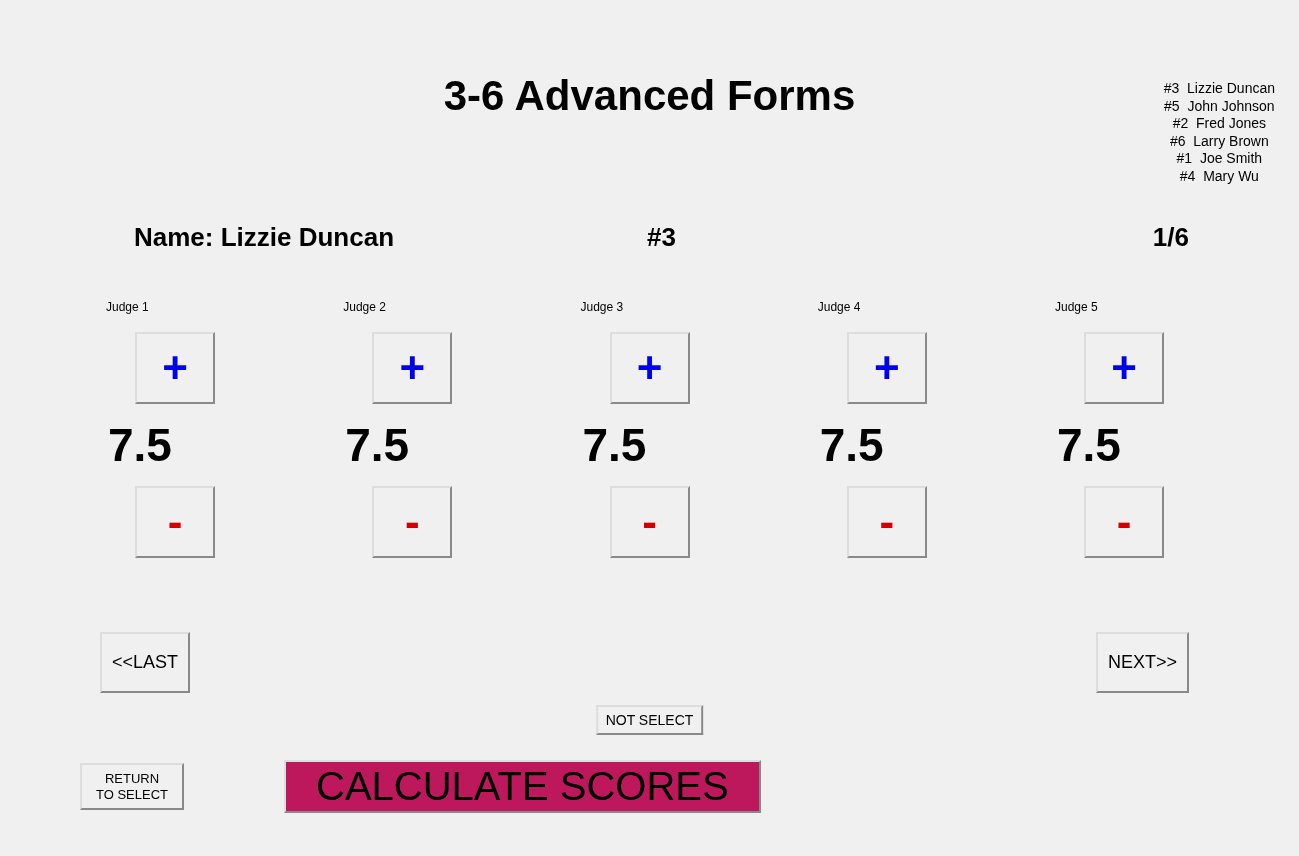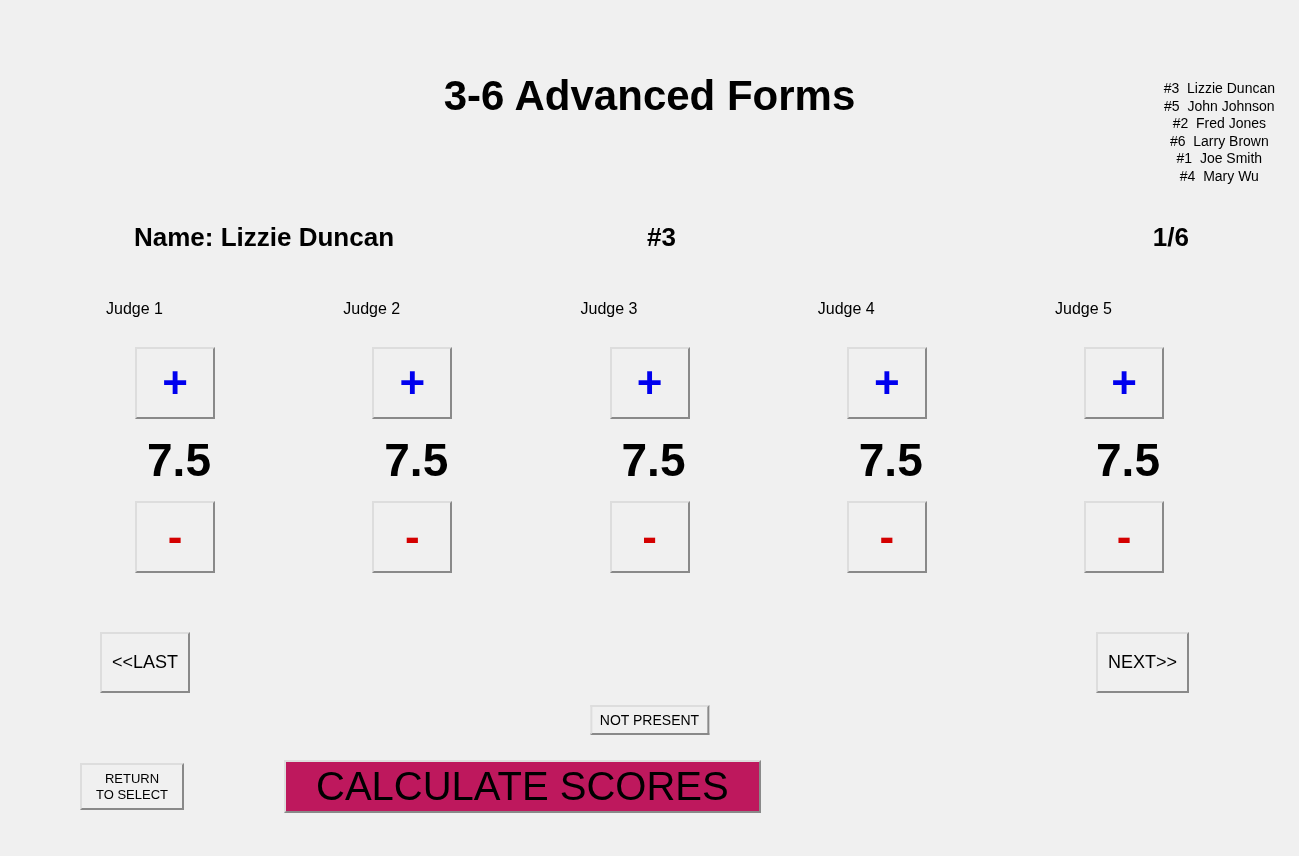--- a/index.html
+++ b/index.html
@@ -48,22 +48,22 @@
     left: 100px;
     right: 100px;
     display: flex;
     justify-content: space-between;
   }
   .judge-col {
     width: 150px;
     text-align: center;
   }
   .judge-label {
-    font-size: 16px;
-    margin-bottom: 29px;
+    font-size: 12px;
+    margin-bottom: 18px;
     text-align: left;
     padding-left: 6px;
   }
   .square-btn {
     width: 80px;
     height: 72px;
     font-size: 44px;
     font-weight: bold;
     background: #f0f0f0;
     border: 2px outset #ddd;
@@ -73,21 +73,21 @@
     align-items: center;
     justify-content: center;
     padding: 0;
   }
   .plus { color: #0000ee; }
   .minus { color: #d40000; font-size: 44px; }
   .score {
     font-size: 46px;
     font-weight: bold;
     margin: 14px 0;
-    text-align: center;
+    text-align: left;
     padding-left: 8px;
   }
   .nav-last {
     position: absolute;
     top: 632px;
     left: 100px;
   }
   .nav-next {
     position: absolute;
     top: 632px;
@@ -194,20 +194,20 @@
 </div>
 
 <div class="nav-last">
   <button class="small-btn">&lt;&lt;LAST</button>
 </div>
 <div class="nav-next">
   <button class="small-btn">NEXT&gt;&gt;</button>
 </div>
 
 <div class="not-present">
-  <button>NOT PRESENT</button>
+  <button>NOT SELECT</button>
 </div>
 
 <div class="bottom-row">
   <button class="return-btn">RETURN
 TO SELECT</button>
   <button class="calc-btn">CALCULATE SCORES</button>
 </div>
 
 </body></html>

